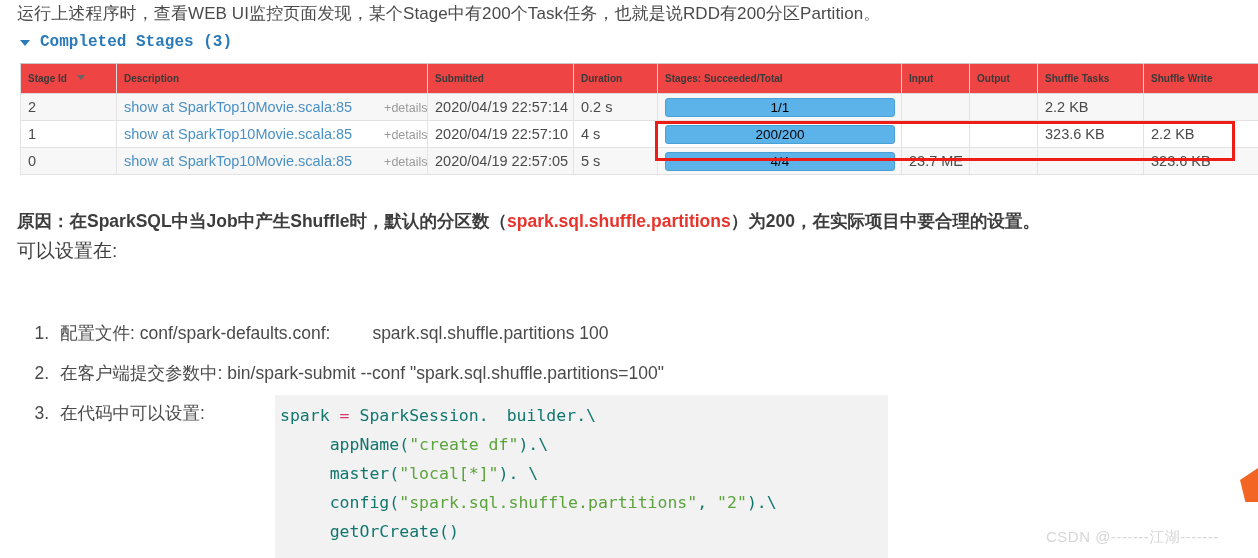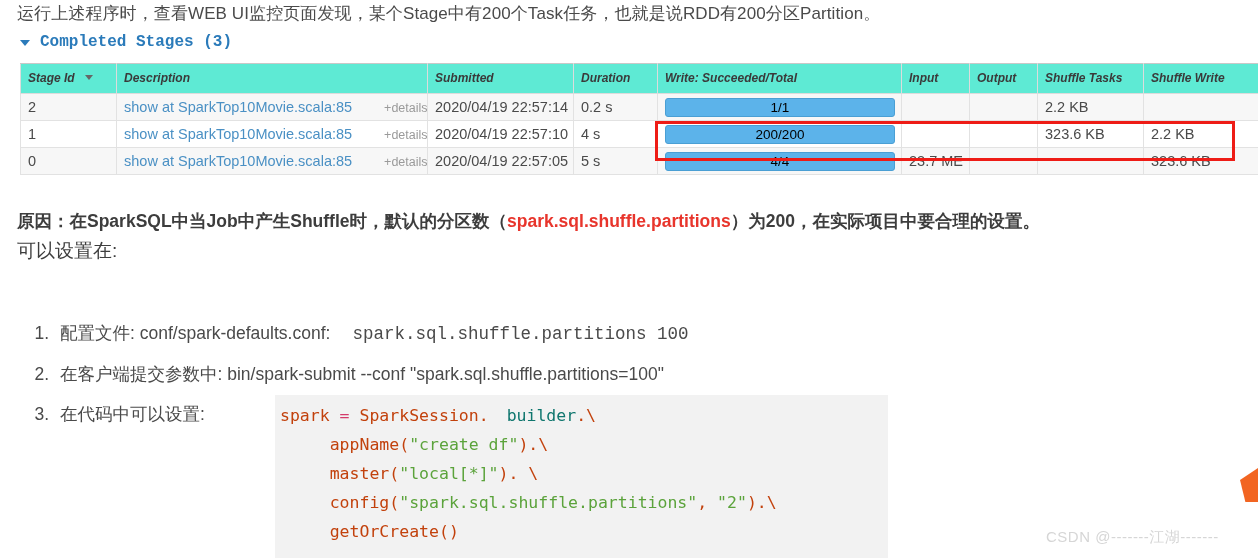--- a/index.html
+++ b/index.html
@@ -55,31 +55,30 @@
     left: 20px; top: 63px;
     width: 1238px;
   }
   table.stages {
     border-collapse: collapse;
     width: 1238px;
     table-layout: fixed;
     font-size: 14.5px;
   }
   table.stages th {
-    background: #5eead4;
+    background: #ef4444;
     border: 1px solid #dcdcdc;
     border-top: 1px solid #c8c8c8;
     font-weight: bold;
     color: #3a3a3a;
     text-align: left;
     padding: 5px 6px 6px 7px;
     height: 30px;
     white-space: nowrap;
-    font-size: 12px;
-    font-style: italic;
+    font-size: 10px;
   }
   table.stages td {
     border: 1px solid #e2e2e2;
     padding: 3px 6px 3px 7px;
     height: 27px;
     color: #4a4a4a;
     white-space: nowrap;
     overflow: hidden;
     font-size: 14.5px;
     vertical-align: middle;
@@ -180,21 +179,22 @@
     padding-left: 30px;
     font-size: 17.5px;
     line-height: 40px;
     color: #4a4a4a;
   }
   ol.settings-list li {
     white-space: nowrap;
     padding-left: 6px;
   }
   .mono-inline {
-    font-family: Liberation Mono, monospace;
+    font-family: Liberation Sans, sans-serif;
+    margin-left: 20px;
   }
   .gap { display: inline-block; width: 22px; }
 
   
   .code-block {
     position: absolute;
     left: 275px; top: 395px;
     width: 613px;
     height: 163px;
     background: #f2f2f2;
@@ -203,21 +203,21 @@
     font-size: 16.5px;
     line-height: 29px;
     color: #555555;
     white-space: pre;
     overflow: hidden;
   }
   .code-block .ln { display: block; padding-left: 5px; }
   .tok-op   { color: #d43a6a; }
   .tok-attr { color: #0f766e; margin-left: 18px; }
   .tok-str  { color: #5ba33b; }
-  .tok-plain{ color: #c2410c; }
+  .tok-plain{ color: #0f766e; }
 
   
   .watermark {
     position: absolute;
     left: 1046px; top: 528px;
     font-size: 15px;
     color: #d6d6d6;
     white-space: nowrap;
     letter-spacing: 0.5px;
   }
@@ -255,21 +255,21 @@
         <col class="c-swrite">
     </colgroup>
     <thead>
       <tr>
         <th>
           <span>Stage Id</span><span class="th-sort"></span>
         </th>
         <th><span>Description</span></th>
         <th><span>Submitted</span></th>
         <th><span>Duration</span></th>
-        <th><span>Write: Succeeded/Total</span></th>
+        <th><span>Stages: Succeeded/Total</span></th>
         <th><span>Input</span></th>
         <th><span>Output</span></th>
         <th><span>Shuffle Tasks</span></th>
         <th><span>Shuffle Write</span></th>
       </tr>
     </thead>
     <tbody>
 
       <tr class="row-alt">
         <td>2</td>

